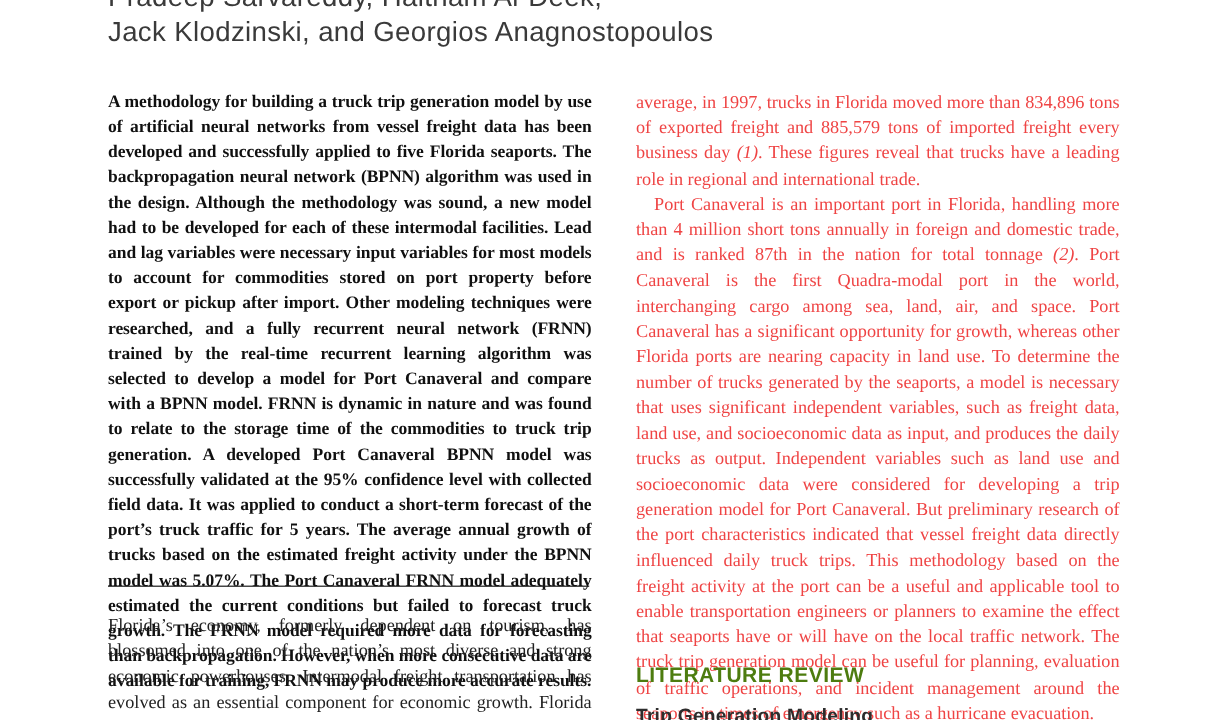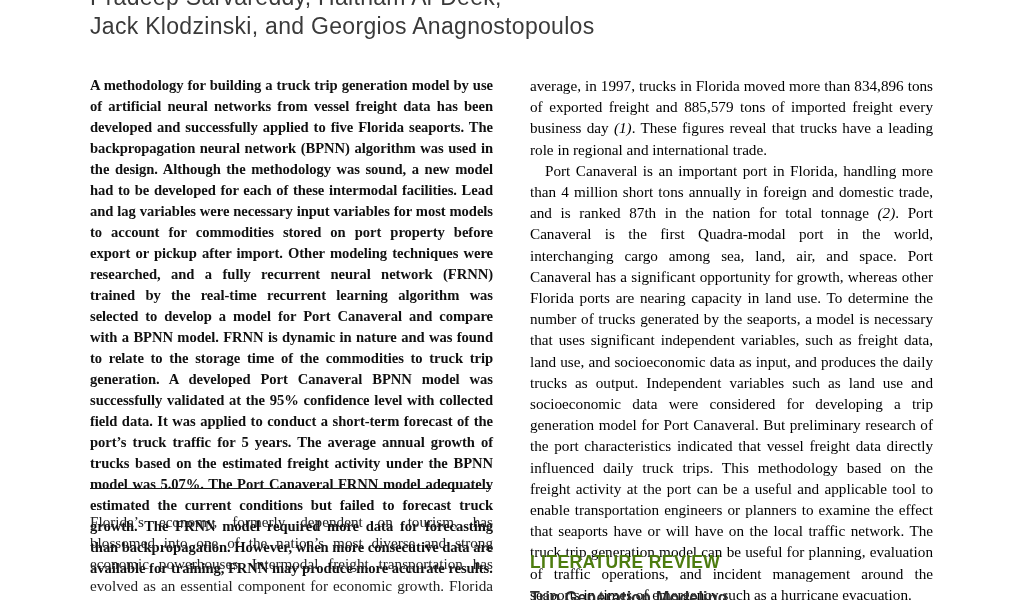--- a/index.html
+++ b/index.html
@@ -70,21 +70,21 @@
     font-size: 15.2px;
     line-height: 21.2px;
     text-align: justify;
     color: #222222;
   }
   .body-para {
     margin: 0;
     font-size: 15.2px;
     line-height: 21.2px;
     text-align: justify;
-    color: #000000;
+    color: #ef4444;
   }
   .indent {
     text-indent: 15px;
   }
   .cite {
     font-style: italic;
   }
   .section-heading {
     position: absolute;
     left: 0;

